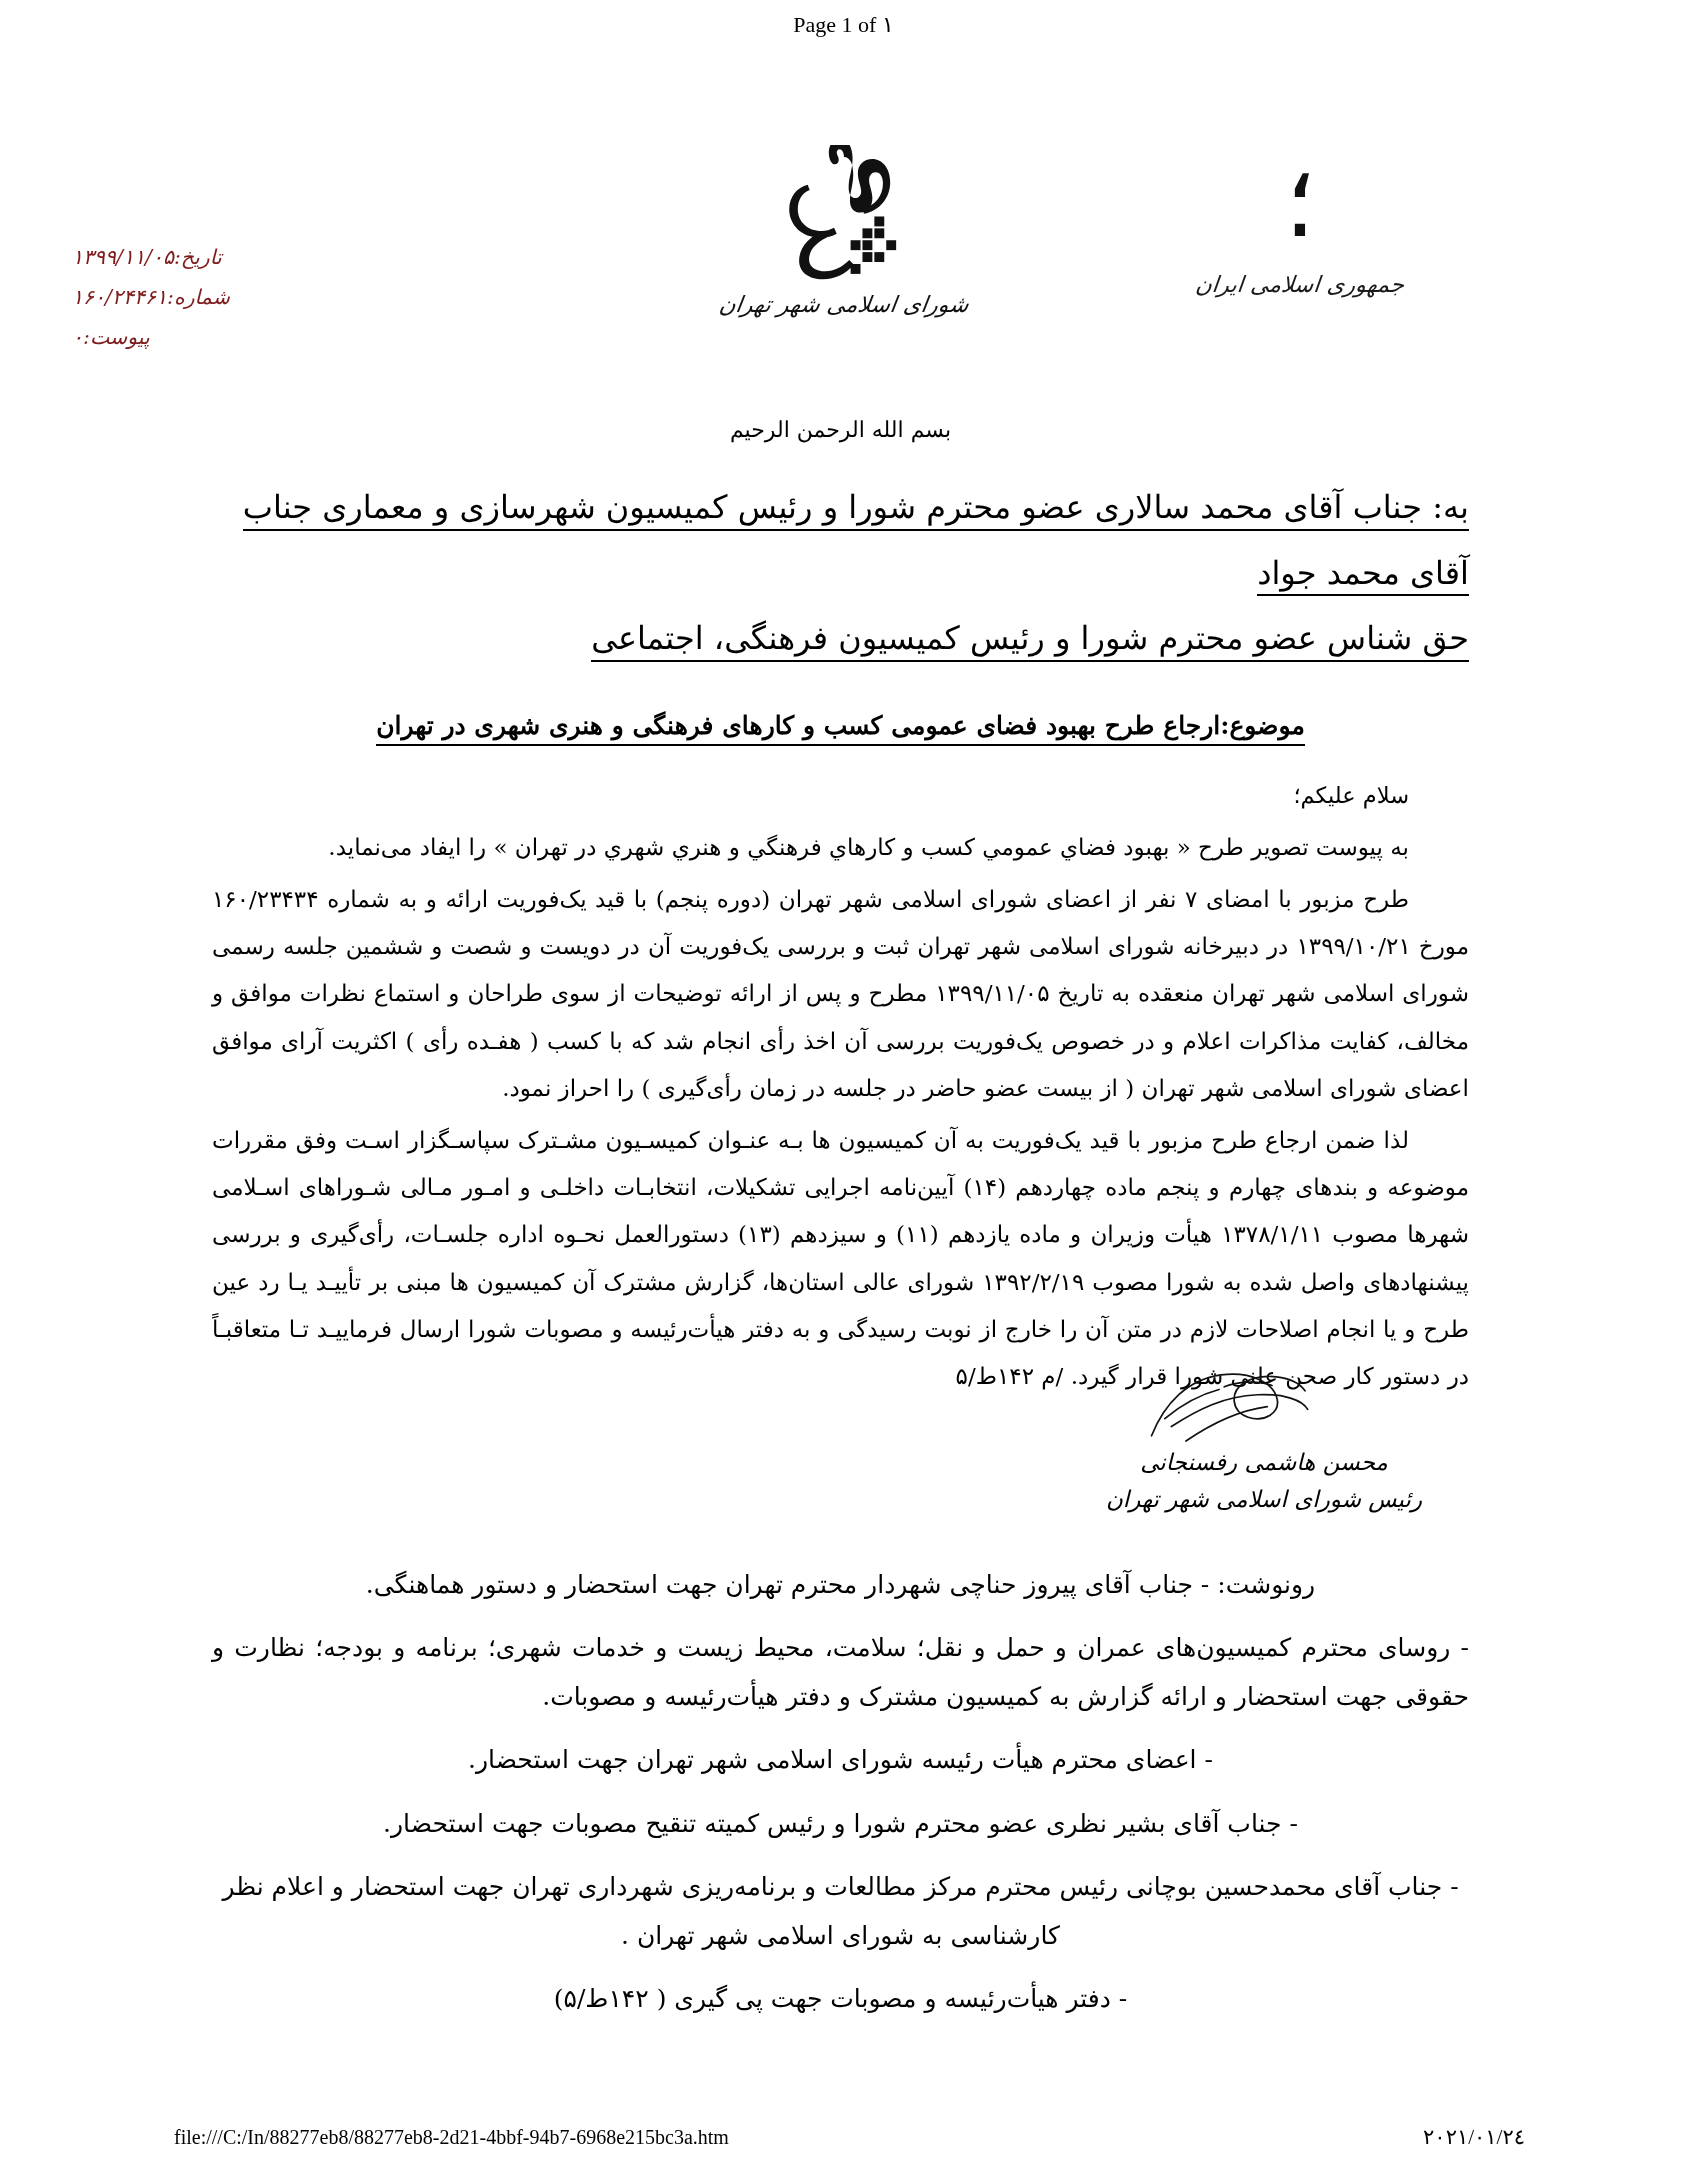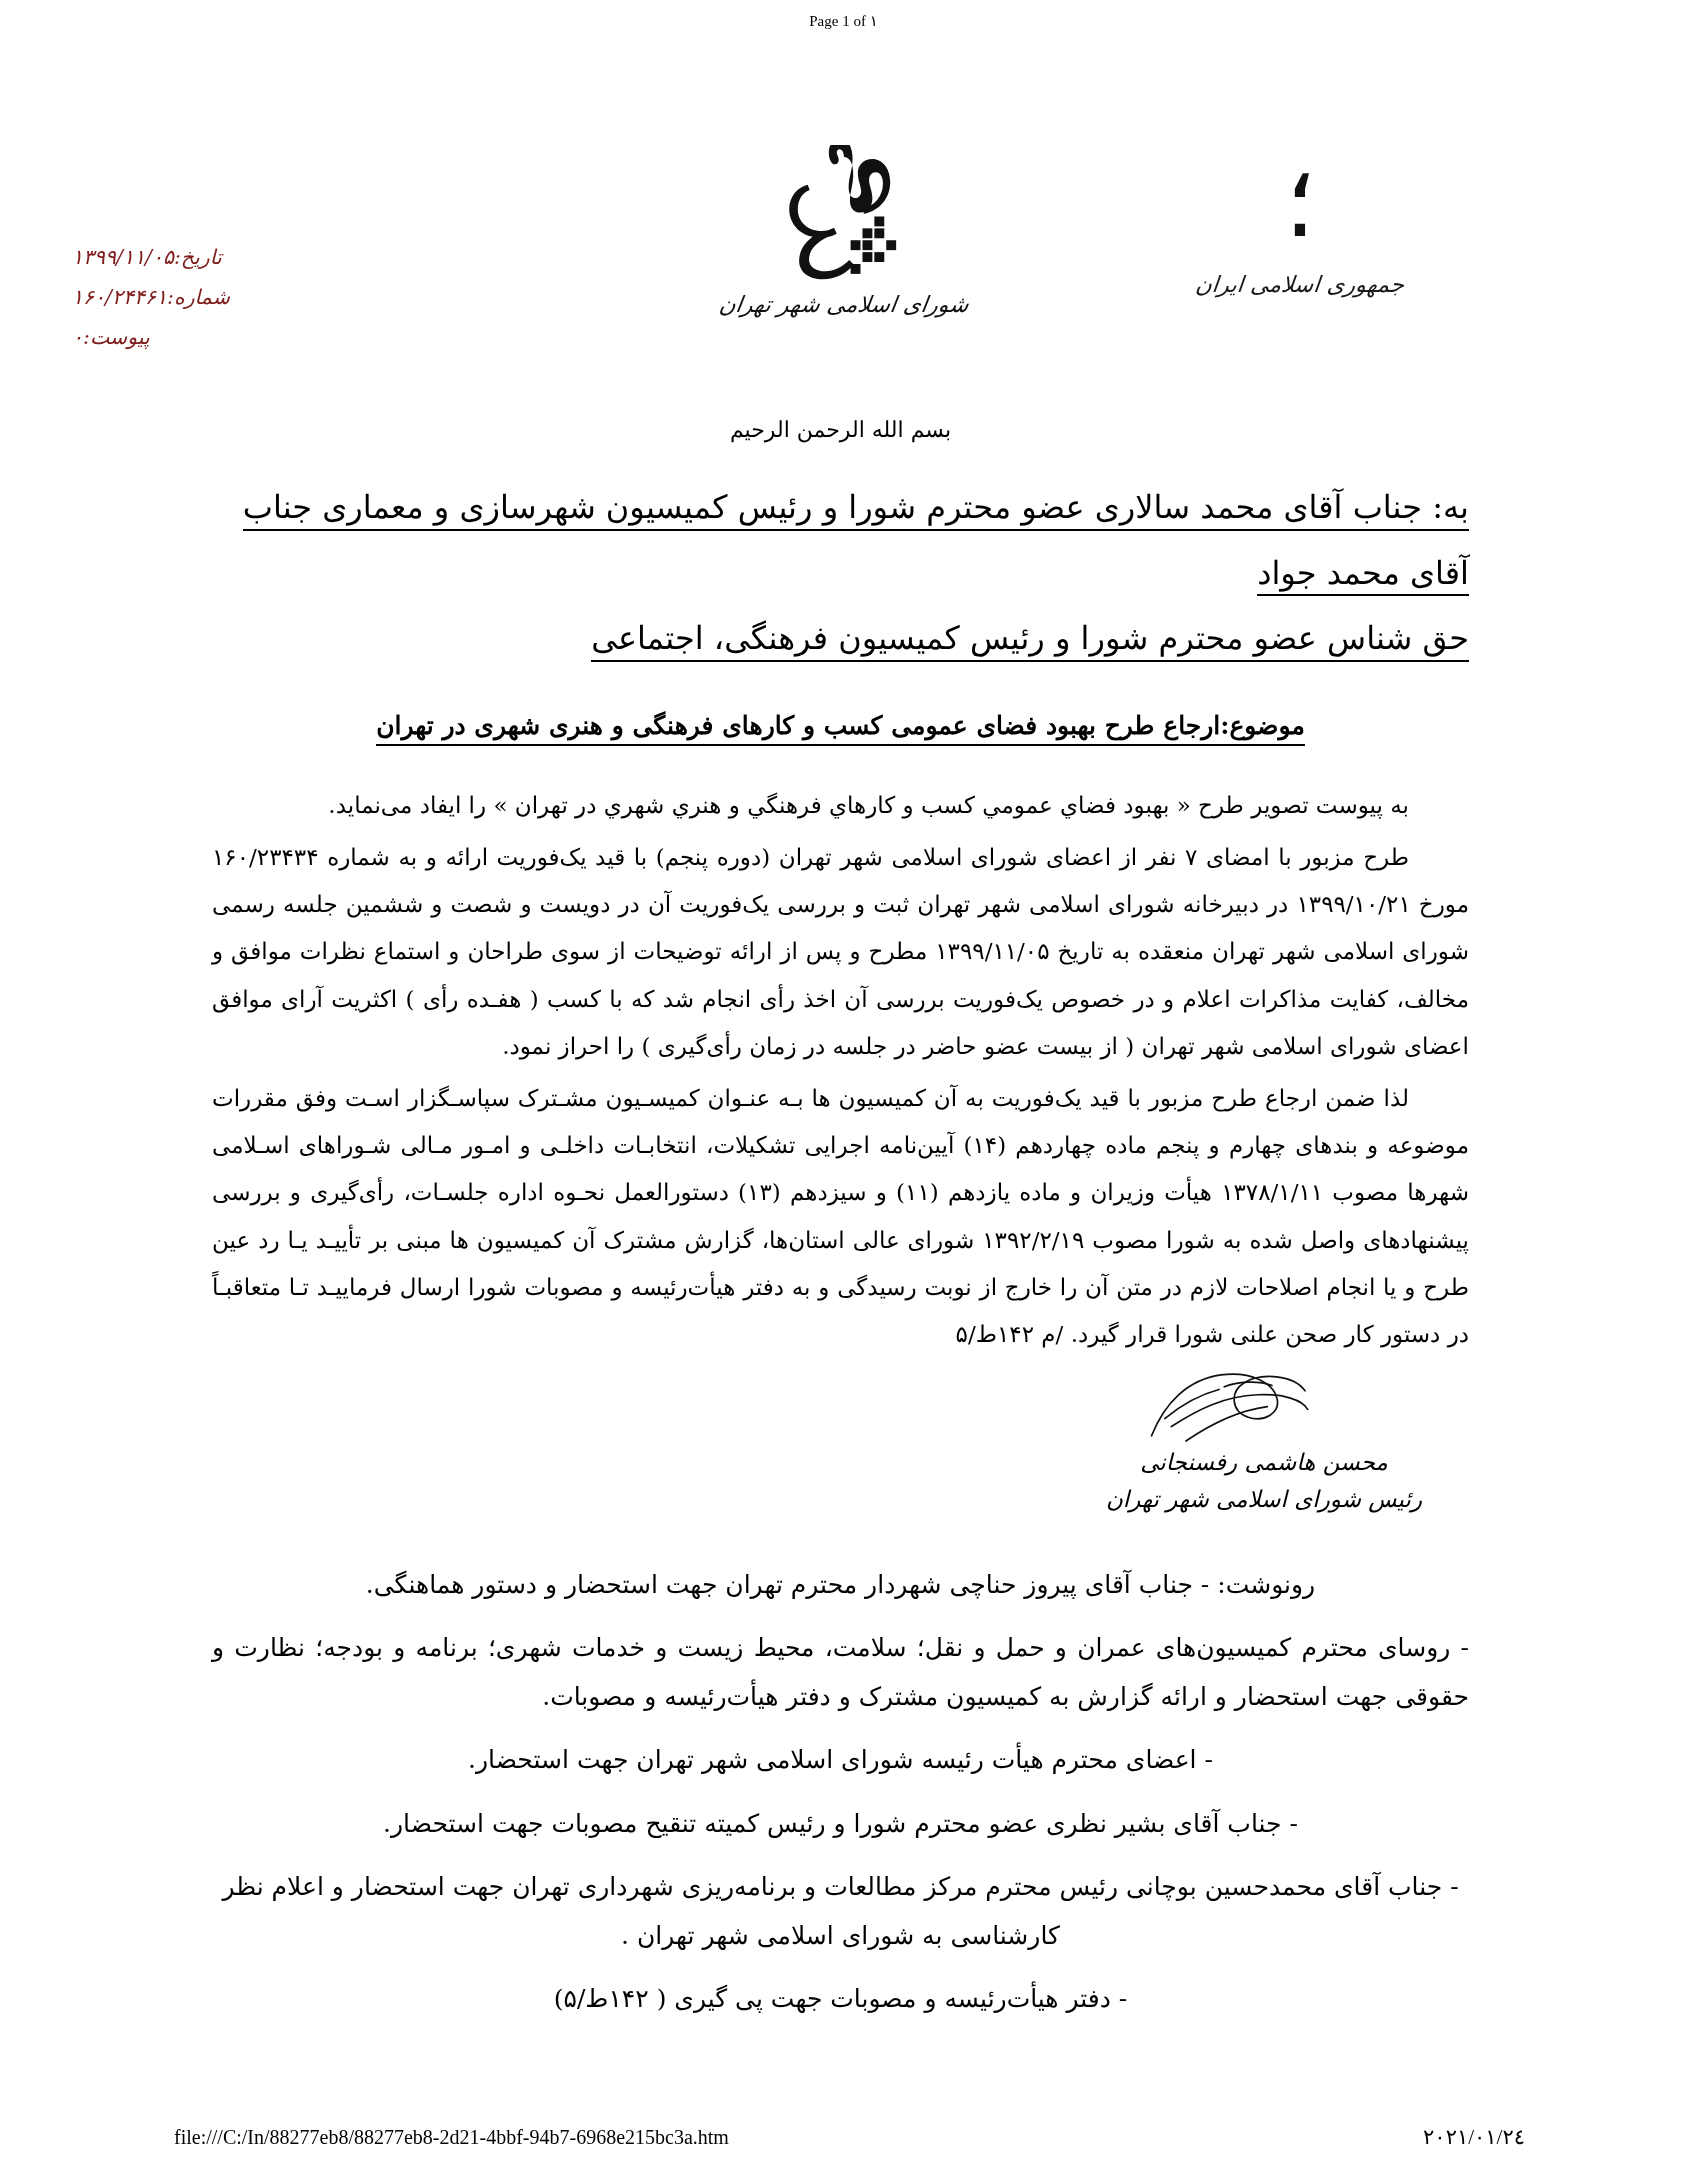--- a/index.html
+++ b/index.html
@@ -24,21 +24,21 @@
   }
 
   
   .print-header {
     position: absolute;
     top: 12px;
     left: 0;
     width: 1687px;
     text-align: center;
     font-family: "Liberation Serif", "DejaVu Serif", serif;
-    font-size: 15px;
+    font-size: 22px;
     direction: ltr;
   }
   .print-footer-left {
     position: absolute;
     bottom: 34px;
     left: 174px;
     font-family: "Liberation Serif", "DejaVu Serif", serif;
     font-size: 20px;
     direction: ltr;
   }
@@ -273,20 +273,21 @@
 
     <div class="addressee">
       <span class="u">به: جناب آقای محمد سالاری عضو محترم شورا و رئیس کمیسیون شهرسازی و معماری جناب آقای محمد جواد</span><br>
       <span class="u">حق شناس عضو محترم شورا و رئیس کمیسیون فرهنگی، اجتماعی</span>
     </div>
 
     <div class="subject-wrap">
       <div class="subject">موضوع:ارجاع طرح بهبود فضای عمومی کسب و کارهای فرهنگی و هنری شهری در تهران</div>
     </div>
 
+    <div class="salutation">سلام علیکم؛</div>
 
     <p class="para">به پیوست تصویر طرح « بهبود فضاي عمومي کسب و کارهاي فرهنگي و هنري شهري در تهران » را ایفاد می‌نماید.</p>
     <p class="para">طرح مزبور با امضای ۷ نفر از اعضای شورای اسلامی شهر تهران (دوره پنجم) با قید یک‌فوریت ارائه و به شماره ۱۶۰/۲۳۴۳۴ مورخ ۱۳۹۹/۱۰/۲۱ در دبیرخانه شورای اسلامی شهر تهران ثبت و بررسی یک‌فوریت آن در دویست و شصت و ششمین جلسه رسمی شورای اسلامی شهر تهران منعقده به تاریخ ۱۳۹۹/۱۱/۰۵ مطرح و پس از ارائه توضیحات از سوی طراحان و استماع نظرات موافق و مخالف، کفایت مذاکرات اعلام و در خصوص یک‌فوریت بررسی آن اخذ رأی انجام شد که با کسب ( هفـده رأی ) اکثریت آرای موافق اعضای شورای اسلامی شهر تهران ( از بیست عضو حاضر در جلسه در زمان رأی‌گیری ) را احراز نمود.</p>
     <p class="para">لذا ضمن ارجاع طرح مزبور با قید یک‌فوریت به آن کمیسیون ها بـه عنـوان کمیسـیون مشـترک سپاسـگزار اسـت وفق مقررات موضوعه و بندهای چهارم و پنجم ماده چهاردهم (۱۴) آیین‌نامه اجرایی تشکیلات، انتخابـات داخلـی و امـور مـالی شـوراهای اسـلامی شهرها مصوب ۱۳۷۸/۱/۱۱ هیأت وزیران و ماده یازدهم (۱۱) و سیزدهم (۱۳) دستورالعمل نحـوه اداره جلسـات، رأی‌گیری و بررسی پیشنهادهای واصل شده به شورا مصوب ۱۳۹۲/۲/۱۹ شورای عالی استان‌ها، گزارش مشترک آن کمیسیون ها مبنی بر تأییـد یـا رد عین طرح و یا انجام اصلاحات لازم در متن آن را خارج از نوبت رسیدگی و به دفتر هیأت‌رئیسه و مصوبات شورا ارسال فرماییـد تـا متعاقبـاً در دستور کار صحن علنی شورا قرار گیرد. /م ۱۴۲ط/۵</p>
   </div>
 
   <div class="signature">
     <div class="scribble">
       <svg width="278" height="86" viewBox="0 0 420 130" xmlns="http://www.w3.org/2000/svg">
         <g fill="none" stroke="#111111" stroke-width="2.6" stroke-linecap="round">

